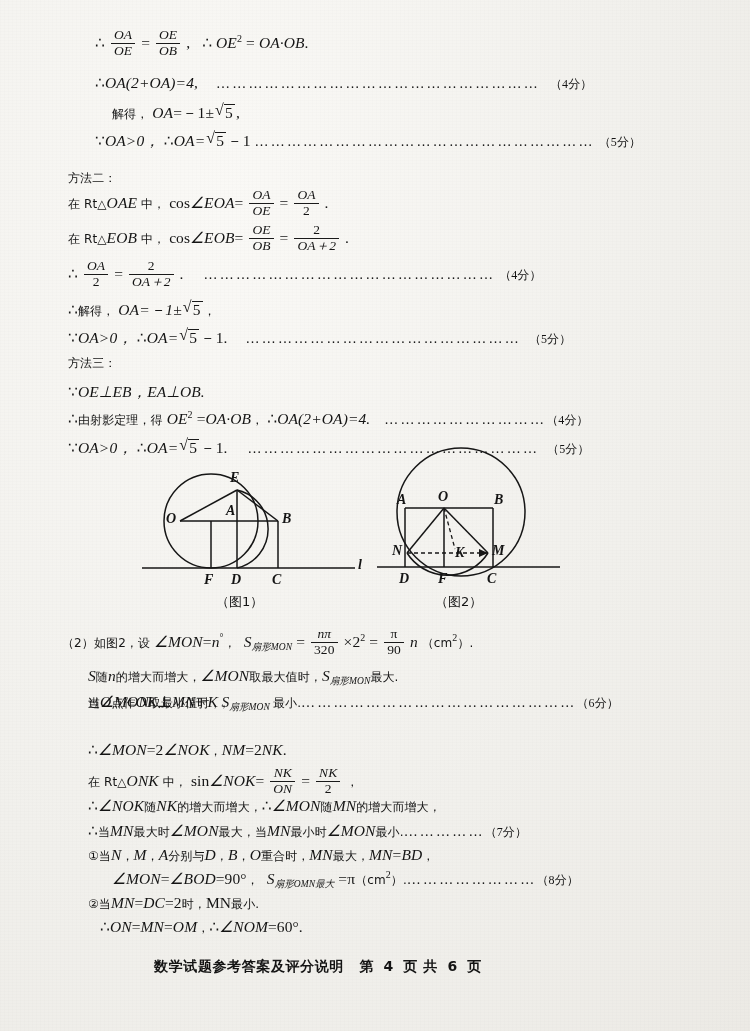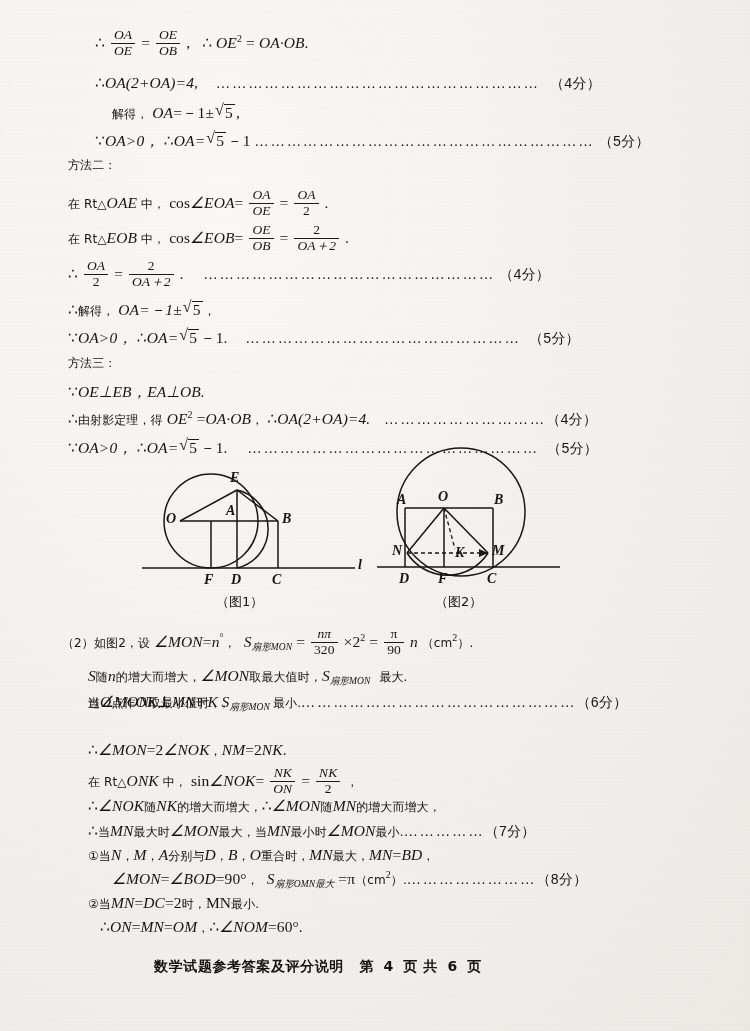--- a/index.html
+++ b/index.html
@@ -85,21 +85,21 @@
     display: inline-block;
     border-top: 1.1px solid #1a1a1a;
     padding: 0 2px 0 1px;
     margin-top: 1px;
   }
 
   .dots {
     letter-spacing: 2.2px;
     font-size: 14px;
   }
-  .score { font-family: Liberation Mono, monospace; font-size: 14px; }
+  .score { font-family: Liberation Serif, serif; font-size: 12px; }
 
   
   .fig { position: absolute; }
   .figcap {
     position: absolute;
     font-family: "DejaVu Sans", sans-serif;
     font-size: 13px;
     white-space: nowrap;
     text-align: center;
   }
@@ -155,21 +155,21 @@
     <span class="it">OA</span><span>=－1±</span><span class="sqrt"><span>5</span></span><span>,</span>
   </div>
 
   <div class="line" style="left:95px; top:131px;">
     <span>∵</span><span class="it">OA&gt;0，</span>
     <span>∴</span><span class="it">OA=</span><span class="sqrt"><span>5</span></span><span>－1</span>
     <span class="dots">………………………………………………………</span>
     <span class="score">（5分）</span>
   </div>
 
-  <div class="line cn" style="left:68px; top:159px;text-align:right;">方法二：</div>
+  <div class="line cn" style="left:68px; top:172px;text-align:right;">方法二：</div>
 
   <div class="line" style="left:68px; top:189px;">
     <span class="cn">在 Rt△</span><span class="it">OAE</span><span class="cn"> 中，</span>
     <span>cos</span><span class="it">∠EOA</span><span>=</span>
     <span class="frac"><span class="num it">OA</span><span class="den it">OE</span></span>
     <span>=</span>
     <span class="frac"><span class="num it">OA</span><span class="den">2</span></span>
     <span>.</span>
   </div>
 
@@ -308,21 +308,21 @@
     <span>=</span>
     <span class="frac"><span class="num it">nπ</span><span class="den">320</span></span>
     <span>×2</span><span class="sup">2</span>
     <span>=</span>
     <span class="frac"><span class="num">π</span><span class="den">90</span></span>
     <span class="it">n</span>
     <span class="cn">（cm</span><span class="sup">2</span><span class="cn">）.</span>
   </div>
 
   <div class="line" style="left:88px; top:668px;">
-    <span class="it">S</span><span class="cn">随</span><span class="it">n</span><span class="cn">的增大而增大，</span><span class="it">∠MON</span><span class="cn">取最大值时，</span><span class="it">S</span><span class="subi">扇形MON</span><span class="cn" style="margin-left:9px;">最大.</span>
+    <span class="it">S</span><span class="cn">随</span><span class="it">n</span><span class="cn">的增大而增大，</span><span class="it">∠MON</span><span class="cn">取最大值时，</span><span class="it">S</span><span class="subi">扇形MON</span><span class="cn" style="margin-left:0;">最大.</span>
   </div>
 
   <div class="line" style="left:88px; top:694px;">
     <span class="cn">当</span><span class="it">∠MON</span><span class="cn">取最小值时，</span><span class="it">S</span><span class="subi">扇形MON</span><span class="cn" style="margin-left:3px;">最小.</span><span class="dots">……………………………………………</span><span class="score">（6分）</span>
   </div>
 
   <div class="line" style="left:88px; top:694px;">
     <span class="cn">过</span><span class="it">O</span><span class="cn">点作</span><span class="it">OK</span><span>⊥</span><span class="it">MN</span><span class="cn">于</span><span class="it">K</span><span class="cn">，</span>
   </div>
 

